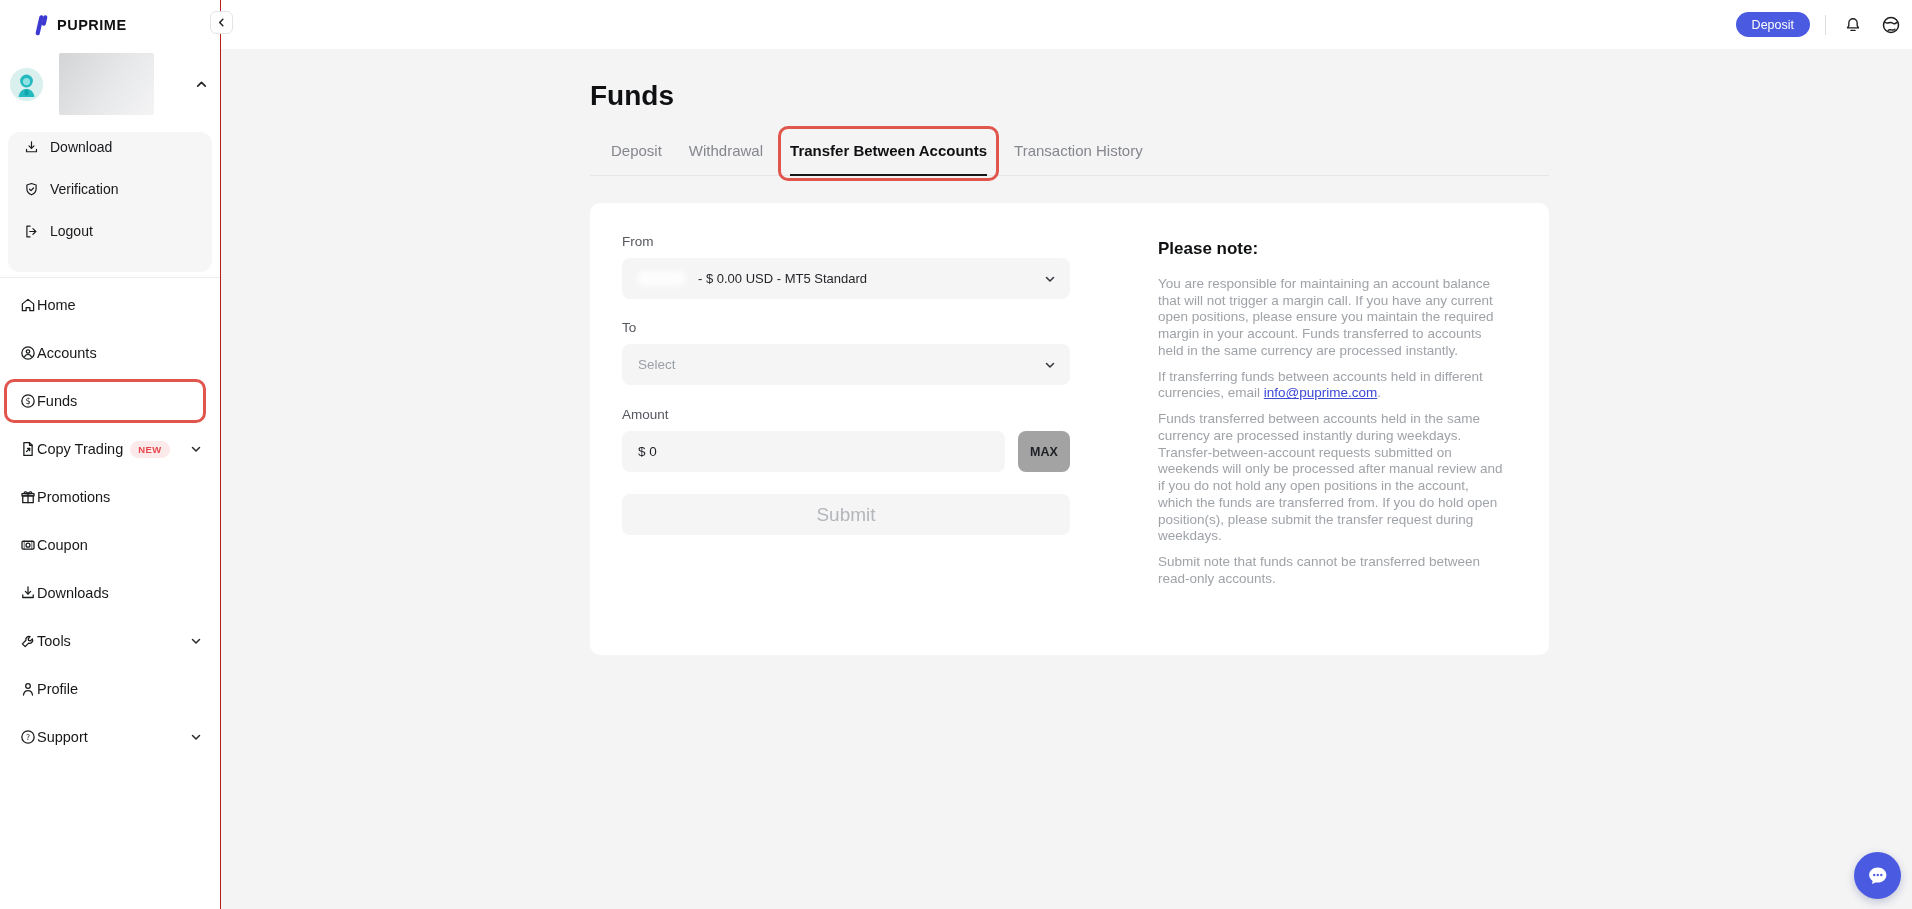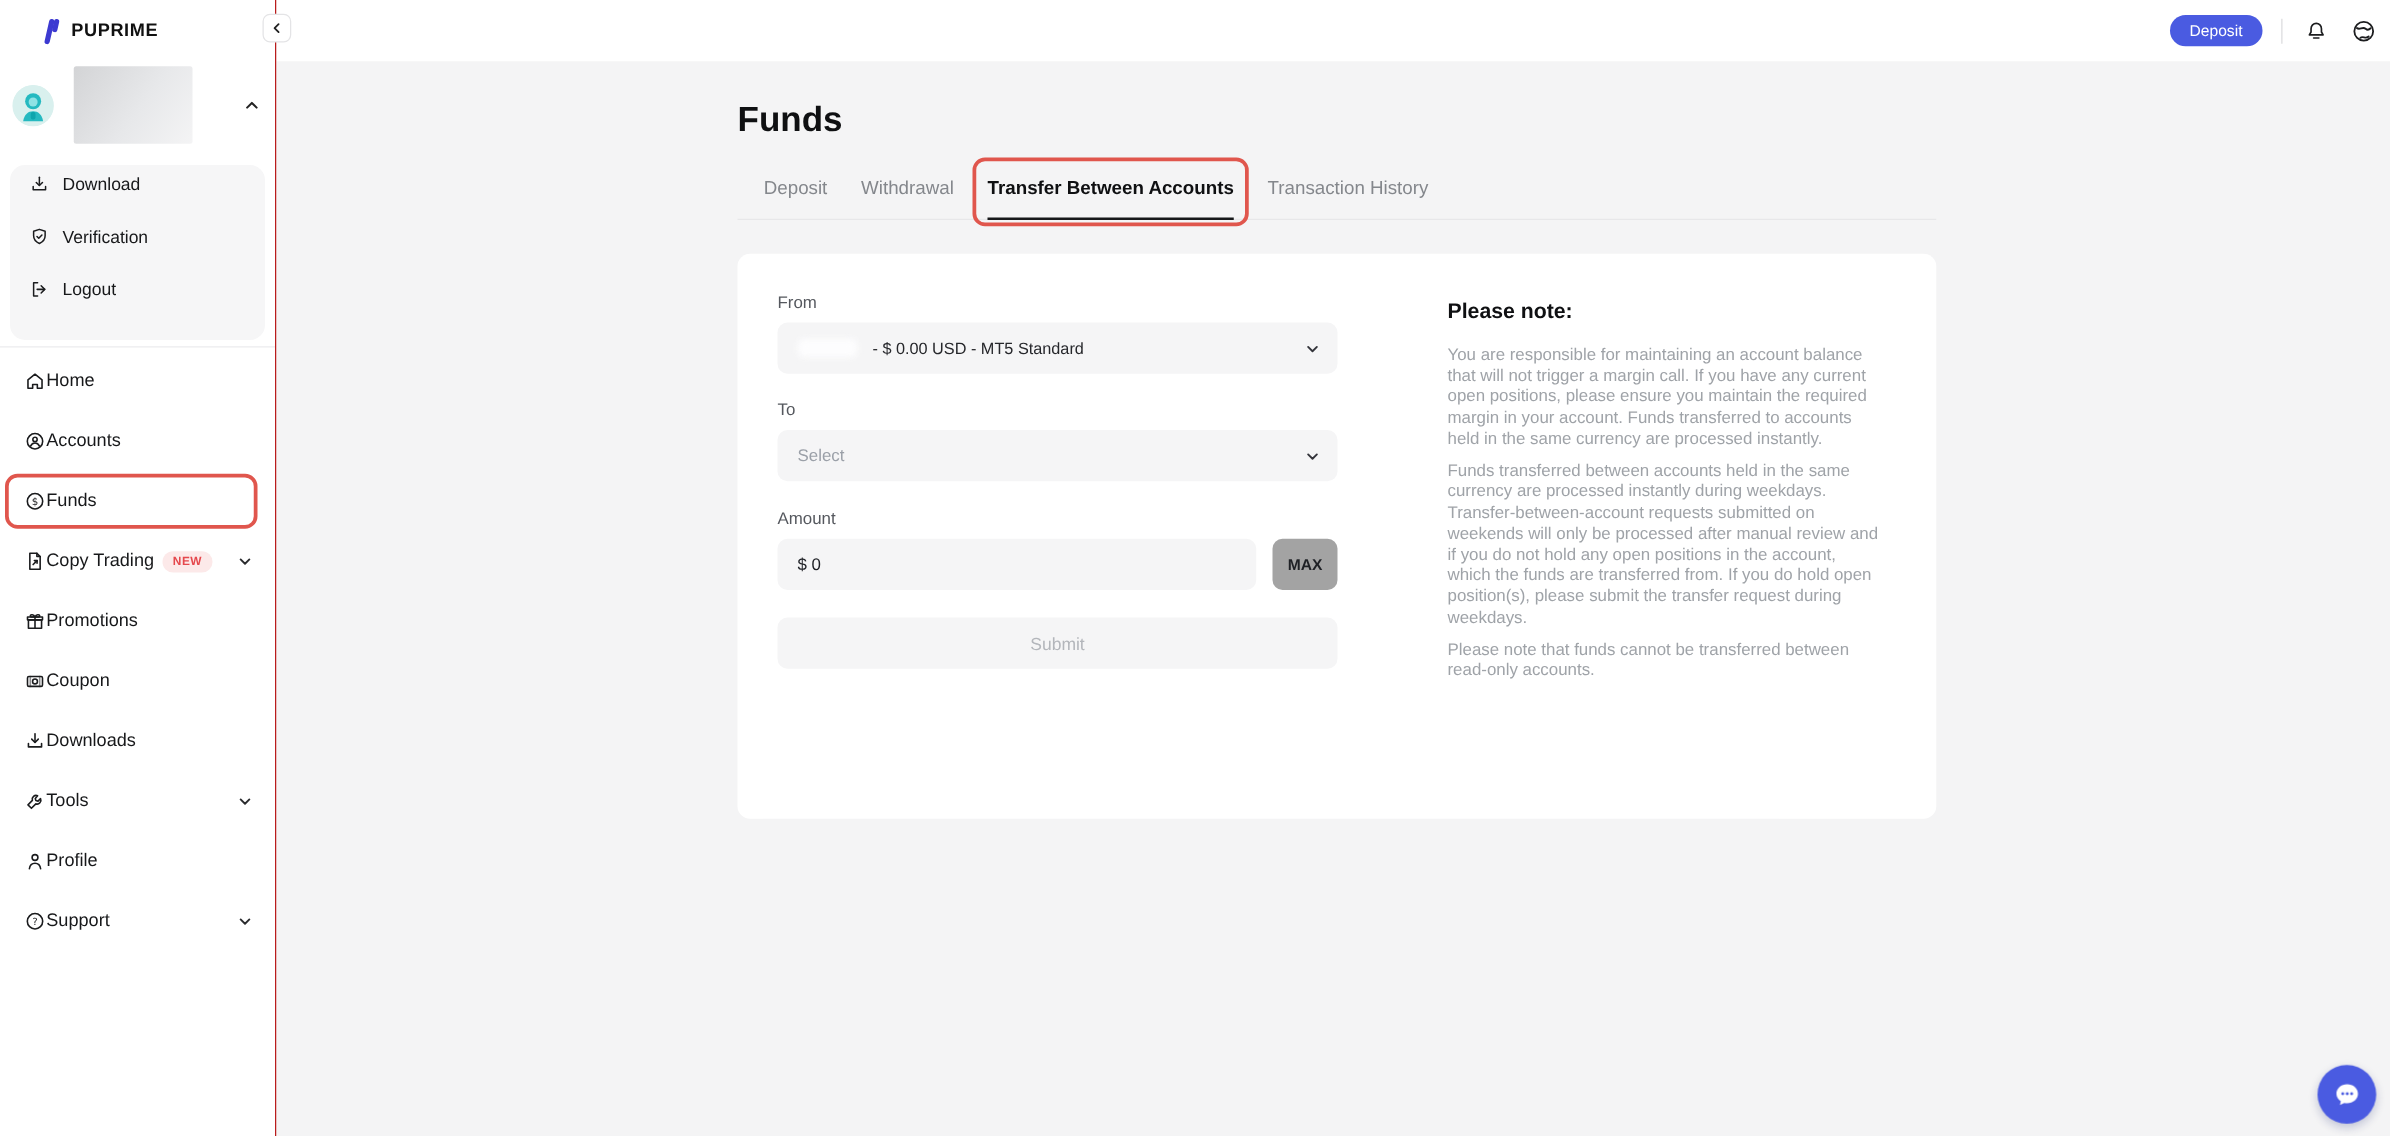--- a/index.html
+++ b/index.html
@@ -76,21 +76,21 @@
   .from-text { font-size:13px; color:#26272b; margin-left:12px; }
   .placeholder-text { font-size:13.5px; color:#9ba0a8; }
   .mt21 { margin-top:21px; }
   .mt22 { margin-top:22px; }
   .amount-row { display:flex; gap:13px; }
   .amount-input {
     width:383px; height:41px; background:#f5f5f6; border:none; border-radius:8px;
     padding:0 16px; font-size:13.5px; color:#1f2126; font-family:inherit; outline:none;
   }
   .max-btn { width:52px; height:41px; background:#a3a3a3; border:none; border-radius:8px; font-size:12.5px; font-weight:bold; color:#1f2126; font-family:inherit; cursor:pointer; }
-  .submit-btn { margin-top:22px; width:448px; height:41px; background:#f5f5f6; border:none; border-radius:8px; font-size:14px; color:#b3b6bb; font-family:inherit; cursor:pointer; }
+  .submit-btn { margin-top:22px; width:448px; height:41px; background:#f5f5f6; border:none; border-radius:8px; font-size:19px; color:#b3b6bb; font-family:inherit; cursor:pointer; }
 
   .note-col { margin-left:88px; width:345px; }
   .note-title { font-size:17px; font-weight:bold; color:#0f1012; margin:5px 0 17px 0; }
   .note-p { font-size:13.5px; color:#9fa3a8; line-height:1.24; margin:0 0 9px 0; }
   .note-link { color:#3d49d6; text-decoration:underline; cursor:pointer; }
 
   .chat-fab {
     position:fixed; right:11px; bottom:10px; width:47px; height:47px; border-radius:50%;
     background:#4a5be1; border:none; display:flex; align-items:center; justify-content:center;
     cursor:pointer; box-shadow:0 3px 8px rgba(40,50,120,.25); z-index:7;
@@ -350,22 +350,23 @@
           <input class="amount-input" value="$ 0" style="">
           <button class="max-btn">MAX</button>
         </div>
 
         <button class="submit-btn">Submit</button>
       </div>
 
       <div class="note-col">
         <div class="note-title">Please note:</div>
         <p class="note-p">You are responsible for maintaining an account balance that will not trigger a margin call. If you have any current open positions, please ensure you maintain the required margin in your account. Funds transferred to accounts held in the same currency are processed instantly.</p>
+        <p class="note-p"><span>If transferring funds between accounts held in different currencies, email </span><span class="note-link">info@puprime.com</span><span>.</span></p>
         <p class="note-p">Funds transferred between accounts held in the same currency are processed instantly during weekdays. Transfer-between-account requests submitted on weekends will only be processed after manual review and if you do not hold any open positions in the account, which the funds are transferred from. If you do hold open position(s), please submit the transfer request during weekdays.</p>
-        <p class="note-p">Please note that funds cannot be transferred between read-only accounts.</p>
+        <p class="note-p">Submit note that funds cannot be transferred between read-only accounts.</p>
       </div>
     </div>
   </div>
 </div>
 
 <button class="chat-fab">
   <span>
     <svg width="26" height="26" viewBox="0 0 22 22">
       <path d="M3.5 10.2c0-3.6 3.2-6.4 7.3-6.4s7.3 2.8 7.3 6.4-3.2 6.4-7.3 6.4c-.7 0-1.4-.1-2-.2l-2.9 1.4.6-2.6c-1.8-1.2-3-3-3-5z" fill="#fff"></path>
       <circle cx="7.8" cy="10.2" r="1" fill="#4a5be1"></circle>

